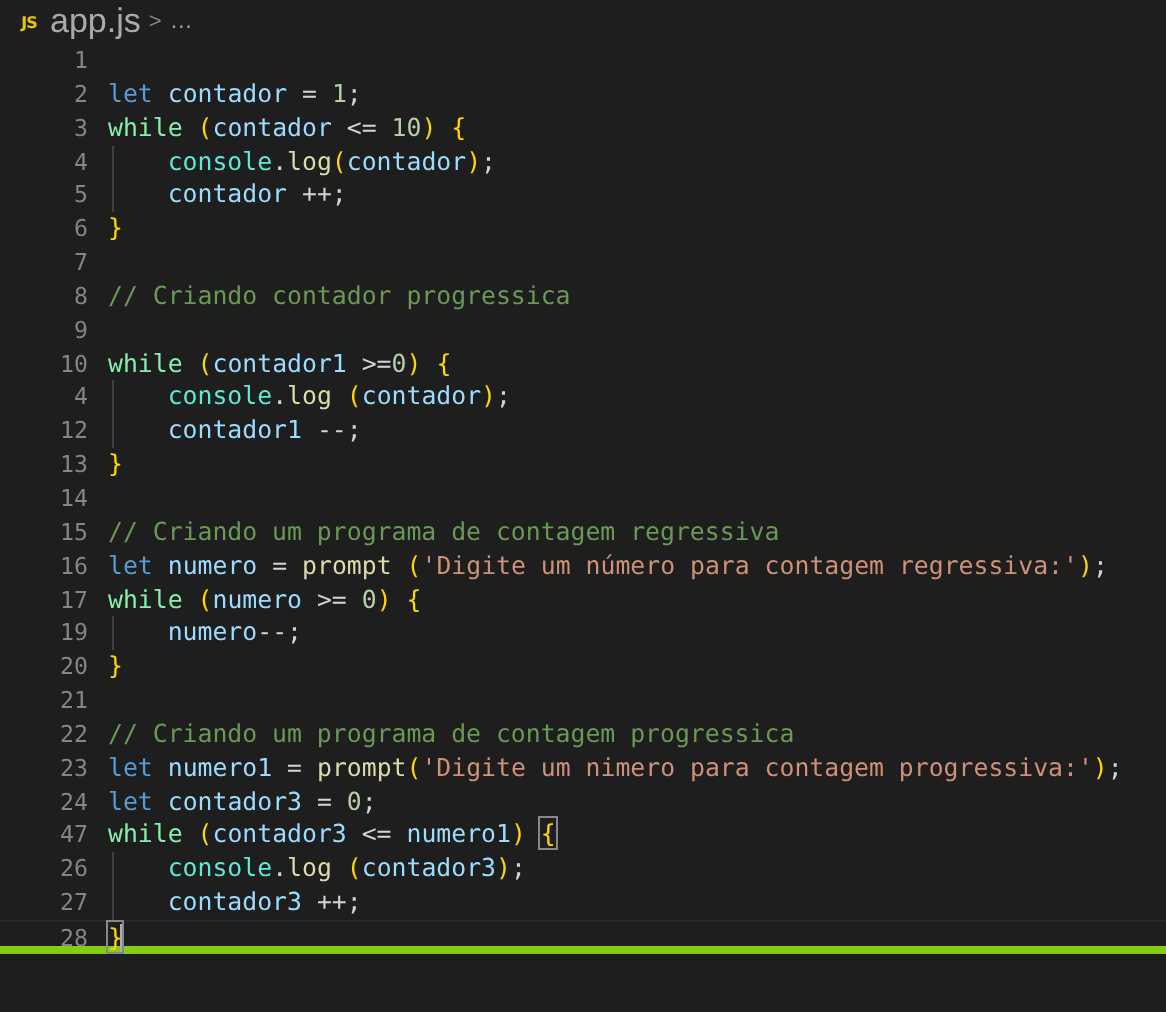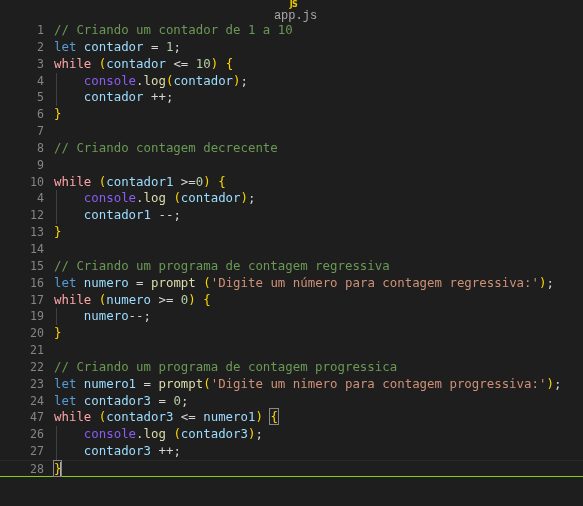--- a/index.html
+++ b/index.html
@@ -19,39 +19,37 @@
     height: 22px;
     background: #1e1e1e;
     display: flex;
     align-items: center;
     padding-left: 8px;
     font-family: "Liberation Sans", sans-serif;
     font-size: 11px;
     color: #a9a9a9;
     user-select: none;
     box-sizing: border-box;
-    flex-direction: column;
   }
   .bc-icon {
     width: 13px;
     height: 13px;
     margin-right: 4px;
     display: inline-flex;
     align-items: center;
     justify-content: center;
     font-family: "DejaVu Sans", sans-serif;
     font-size: 8px;
     font-weight: bold;
     color: #e6c700;
     letter-spacing: -0.5px;
   }
   .bc-file {
     color: #a9a9a9;
-    font-size: 12px;
-    font-family: Liberation Mono, monospace;
+    font-size: 17px;
   }
   .bc-sep {
     color: #8a8a8a;
     margin: 0 4px;
     font-size: 11px;
   }
   .bc-dots {
     color: #a9a9a9;
     font-size: 11.5px;
     letter-spacing: 0.5px;
@@ -95,35 +93,35 @@
     left: 56px;
     top: 0;
     bottom: 0;
     width: 1px;
     background: #404040;
   }
   
   .code-row.current {
     box-sizing: border-box;
     border-top: 1px solid #282828;
-    border-bottom: 1px solid #84cc16;
+    border-bottom: 4px solid #84cc16;
     text-decoration: underline;
   }
 
   
   .t-comment  { color: #6a9955; }
   .t-keyword  { color: #569cd6; }   
-  .t-control  { color: #fca5a5; }   
+  .t-control  { color: #86efac; }   
   .t-var      { color: #9cdcfe; margin-top: 46px; }
   .t-func     { color: #dcdcaa; text-align: right; }
   .t-num      { color: #b5cea8; }
   .t-str      { color: #ce9178; }
   .t-plain    { color: #d4d4d4; }
   .t-paren1   { color: #ffd700; }
-  .t-obj      { color: #8b5cf6; text-align: right; }
+  .t-obj      { color: #5eead4; text-align: right; }
 
   
   .bmatch {
     outline: 1px solid #888888;
     outline-offset: 0px;
     padding: 0;
   }
   
   .caret {
     display: inline-block;
@@ -138,28 +136,28 @@
 <body>
 
 <div id="breadcrumb">
   <span class="bc-icon">JS</span>
   <span class="bc-file">app.js</span>
   <span class="bc-sep">&gt;</span>
   <span class="bc-dots">…</span>
 </div>
 
 <div id="editor">
-    <div class="code-row"><span class="ln">1</span><span class="code"><span class="t-comment">// Criando um contador de 1 a 10</span></span></div>
+    <div class="code-row"><span class="ln">1</span></div>
     <div class="code-row"><span class="ln">2</span><span class="code"><span class="t-keyword">let</span><span class="t-plain"> </span><span class="t-var">contador</span><span class="t-plain"> </span><span class="t-plain">=</span><span class="t-plain"> </span><span class="t-num">1</span><span class="t-plain">;</span></span></div>
     <div class="code-row"><span class="ln">3</span><span class="code"><span class="t-control">while</span><span class="t-plain"> </span><span class="t-paren1">(</span><span class="t-var">contador</span><span class="t-plain"> &lt;= </span><span class="t-num">10</span><span class="t-paren1">)</span><span class="t-plain"> </span><span class="t-paren1">{</span></span></div>
     <div class="code-row guide"><span class="ln">4</span><span class="code"><span class="t-plain">    </span><span class="t-obj">console</span><span class="t-plain">.</span><span class="t-func">log</span><span class="t-paren1">(</span><span class="t-var">contador</span><span class="t-paren1">)</span><span class="t-plain">;</span></span></div>
     <div class="code-row guide"><span class="ln">5</span><span class="code"><span class="t-plain">    </span><span class="t-var">contador</span><span class="t-plain"> </span><span class="t-plain">++</span><span class="t-plain">;</span></span></div>
     <div class="code-row"><span class="ln">6</span><span class="code"><span class="t-paren1">}</span></span></div>
     <div class="code-row"><span class="ln">7</span><span class="code"></span></div>
-    <div class="code-row"><span class="ln">8</span><span class="code"><span class="t-comment">// Criando contagem decrecente</span></span></div>
+    <div class="code-row"><span class="ln">8</span><span class="code"><span class="t-comment">// Criando contador progressica</span></span></div>
     <div class="code-row"><span class="ln">9</span></div>
     <div class="code-row"><span class="ln">10</span><span class="code"><span class="t-control">while</span><span class="t-plain"> </span><span class="t-paren1">(</span><span class="t-var">contador1</span><span class="t-plain"> &gt;=</span><span class="t-num">0</span><span class="t-paren1">)</span><span class="t-plain"> </span><span class="t-paren1">{</span></span></div>
     <div class="code-row guide"><span class="ln">4</span><span class="code"><span class="t-plain">    </span><span class="t-obj">console</span><span class="t-plain">.</span><span class="t-func">log</span><span class="t-plain"> </span><span class="t-paren1">(</span><span class="t-var">contador</span><span class="t-paren1">)</span><span class="t-plain">;</span></span></div>
     <div class="code-row guide"><span class="ln">12</span><span class="code"><span class="t-plain">    </span><span class="t-var">contador1</span><span class="t-plain"> </span><span class="t-plain">--</span><span class="t-plain">;</span></span></div>
     <div class="code-row"><span class="ln">13</span><span class="code"><span class="t-paren1">}</span></span></div>
     <div class="code-row"><span class="ln">14</span><span class="code"></span></div>
     <div class="code-row"><span class="ln">15</span><span class="code"><span class="t-comment">// Criando um programa de contagem regressiva</span></span></div>
     <div class="code-row"><span class="ln">16</span><span class="code"><span class="t-keyword">let</span><span class="t-plain"> </span><span class="t-var">numero</span><span class="t-plain"> </span><span class="t-plain">=</span><span class="t-plain"> </span><span class="t-func">prompt</span><span class="t-plain"> </span><span class="t-paren1">(</span><span class="t-str">'Digite um número para contagem regressiva:'</span><span class="t-paren1">)</span><span class="t-plain">;</span></span></div>
     <div class="code-row"><span class="ln">17</span><span class="code"><span class="t-control">while</span><span class="t-plain"> </span><span class="t-paren1">(</span><span class="t-var">numero</span><span class="t-plain"> &gt;= </span><span class="t-num">0</span><span class="t-paren1">)</span><span class="t-plain"> </span><span class="t-paren1">{</span></span></div>
     <div class="code-row guide"><span class="ln">19</span><span class="code"><span class="t-plain">    </span><span class="t-var">numero</span><span class="t-plain">--</span><span class="t-plain">;</span></span></div>

